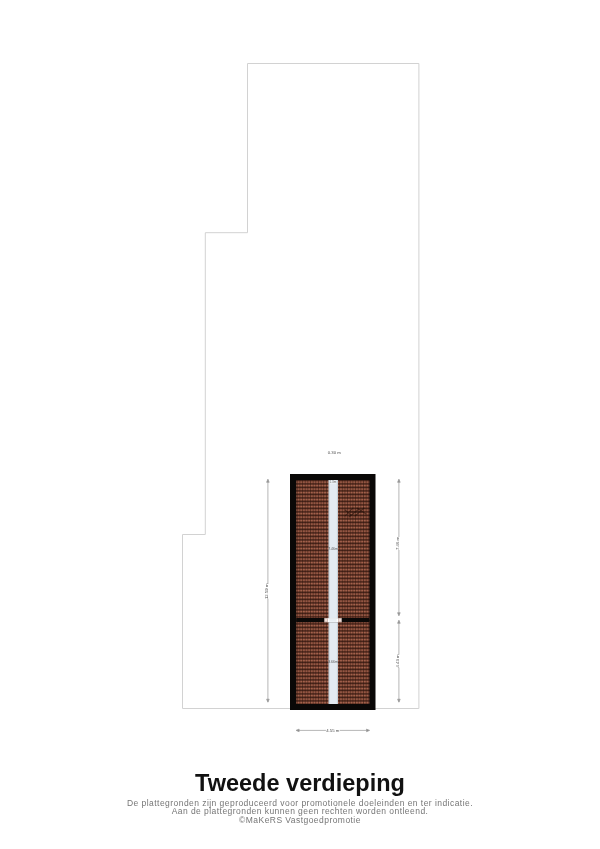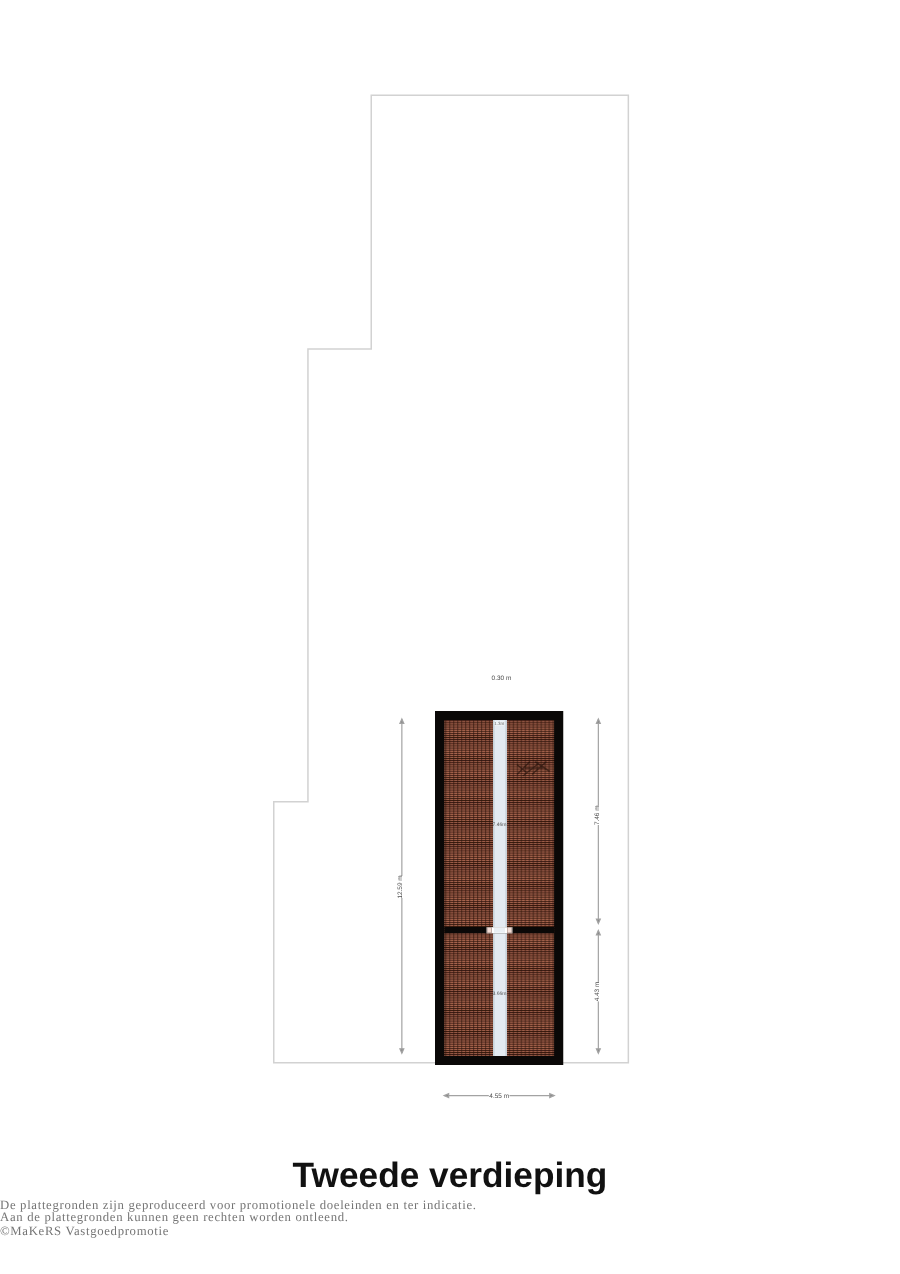--- a/index.html
+++ b/index.html
@@ -1,22 +1,22 @@
 <!DOCTYPE html>
 <html><head>
 <meta charset="utf-8">
 <style>
   html,body{margin:0;padding:0;background:#ffffff;}
   #page{position:relative;width:600px;height:849px;background:#ffffff;overflow:hidden;
         font-family:"Liberation Sans",sans-serif;}
   svg{position:absolute;left:0;top:0;}
   .title{position:absolute;left:0;top:770px;width:600px;text-align:center;
          font-size:23.5px;font-weight:bold;color:#111;letter-spacing:0px;}
-  .foot{position:absolute;left:0;width:600px;text-align:left;color:#757575;
-        font-size:8.5px;letter-spacing:0.45px;font-family:Liberation Serif, serif;}
+  .foot{position:absolute;left:0;width:600px;text-align:center;color:#757575;
+        font-size:8.5px;letter-spacing:0.45px;}
 </style>
 </head>
 <body>
 <div id="page">
 <svg width="600" height="849" viewBox="0 0 600 849">
   <defs>
     <pattern id="brick" width="2.65" height="1.4" patternUnits="userSpaceOnUse">
       <rect width="2.65" height="1.4" fill="#aa654f"></rect>
       <rect x="0" y="0" width="2.65" height="0.62" fill="#35170e"></rect>
       <rect x="0" y="0" width="0.8" height="1.4" fill="#2a1209" opacity="0.55"></rect>

